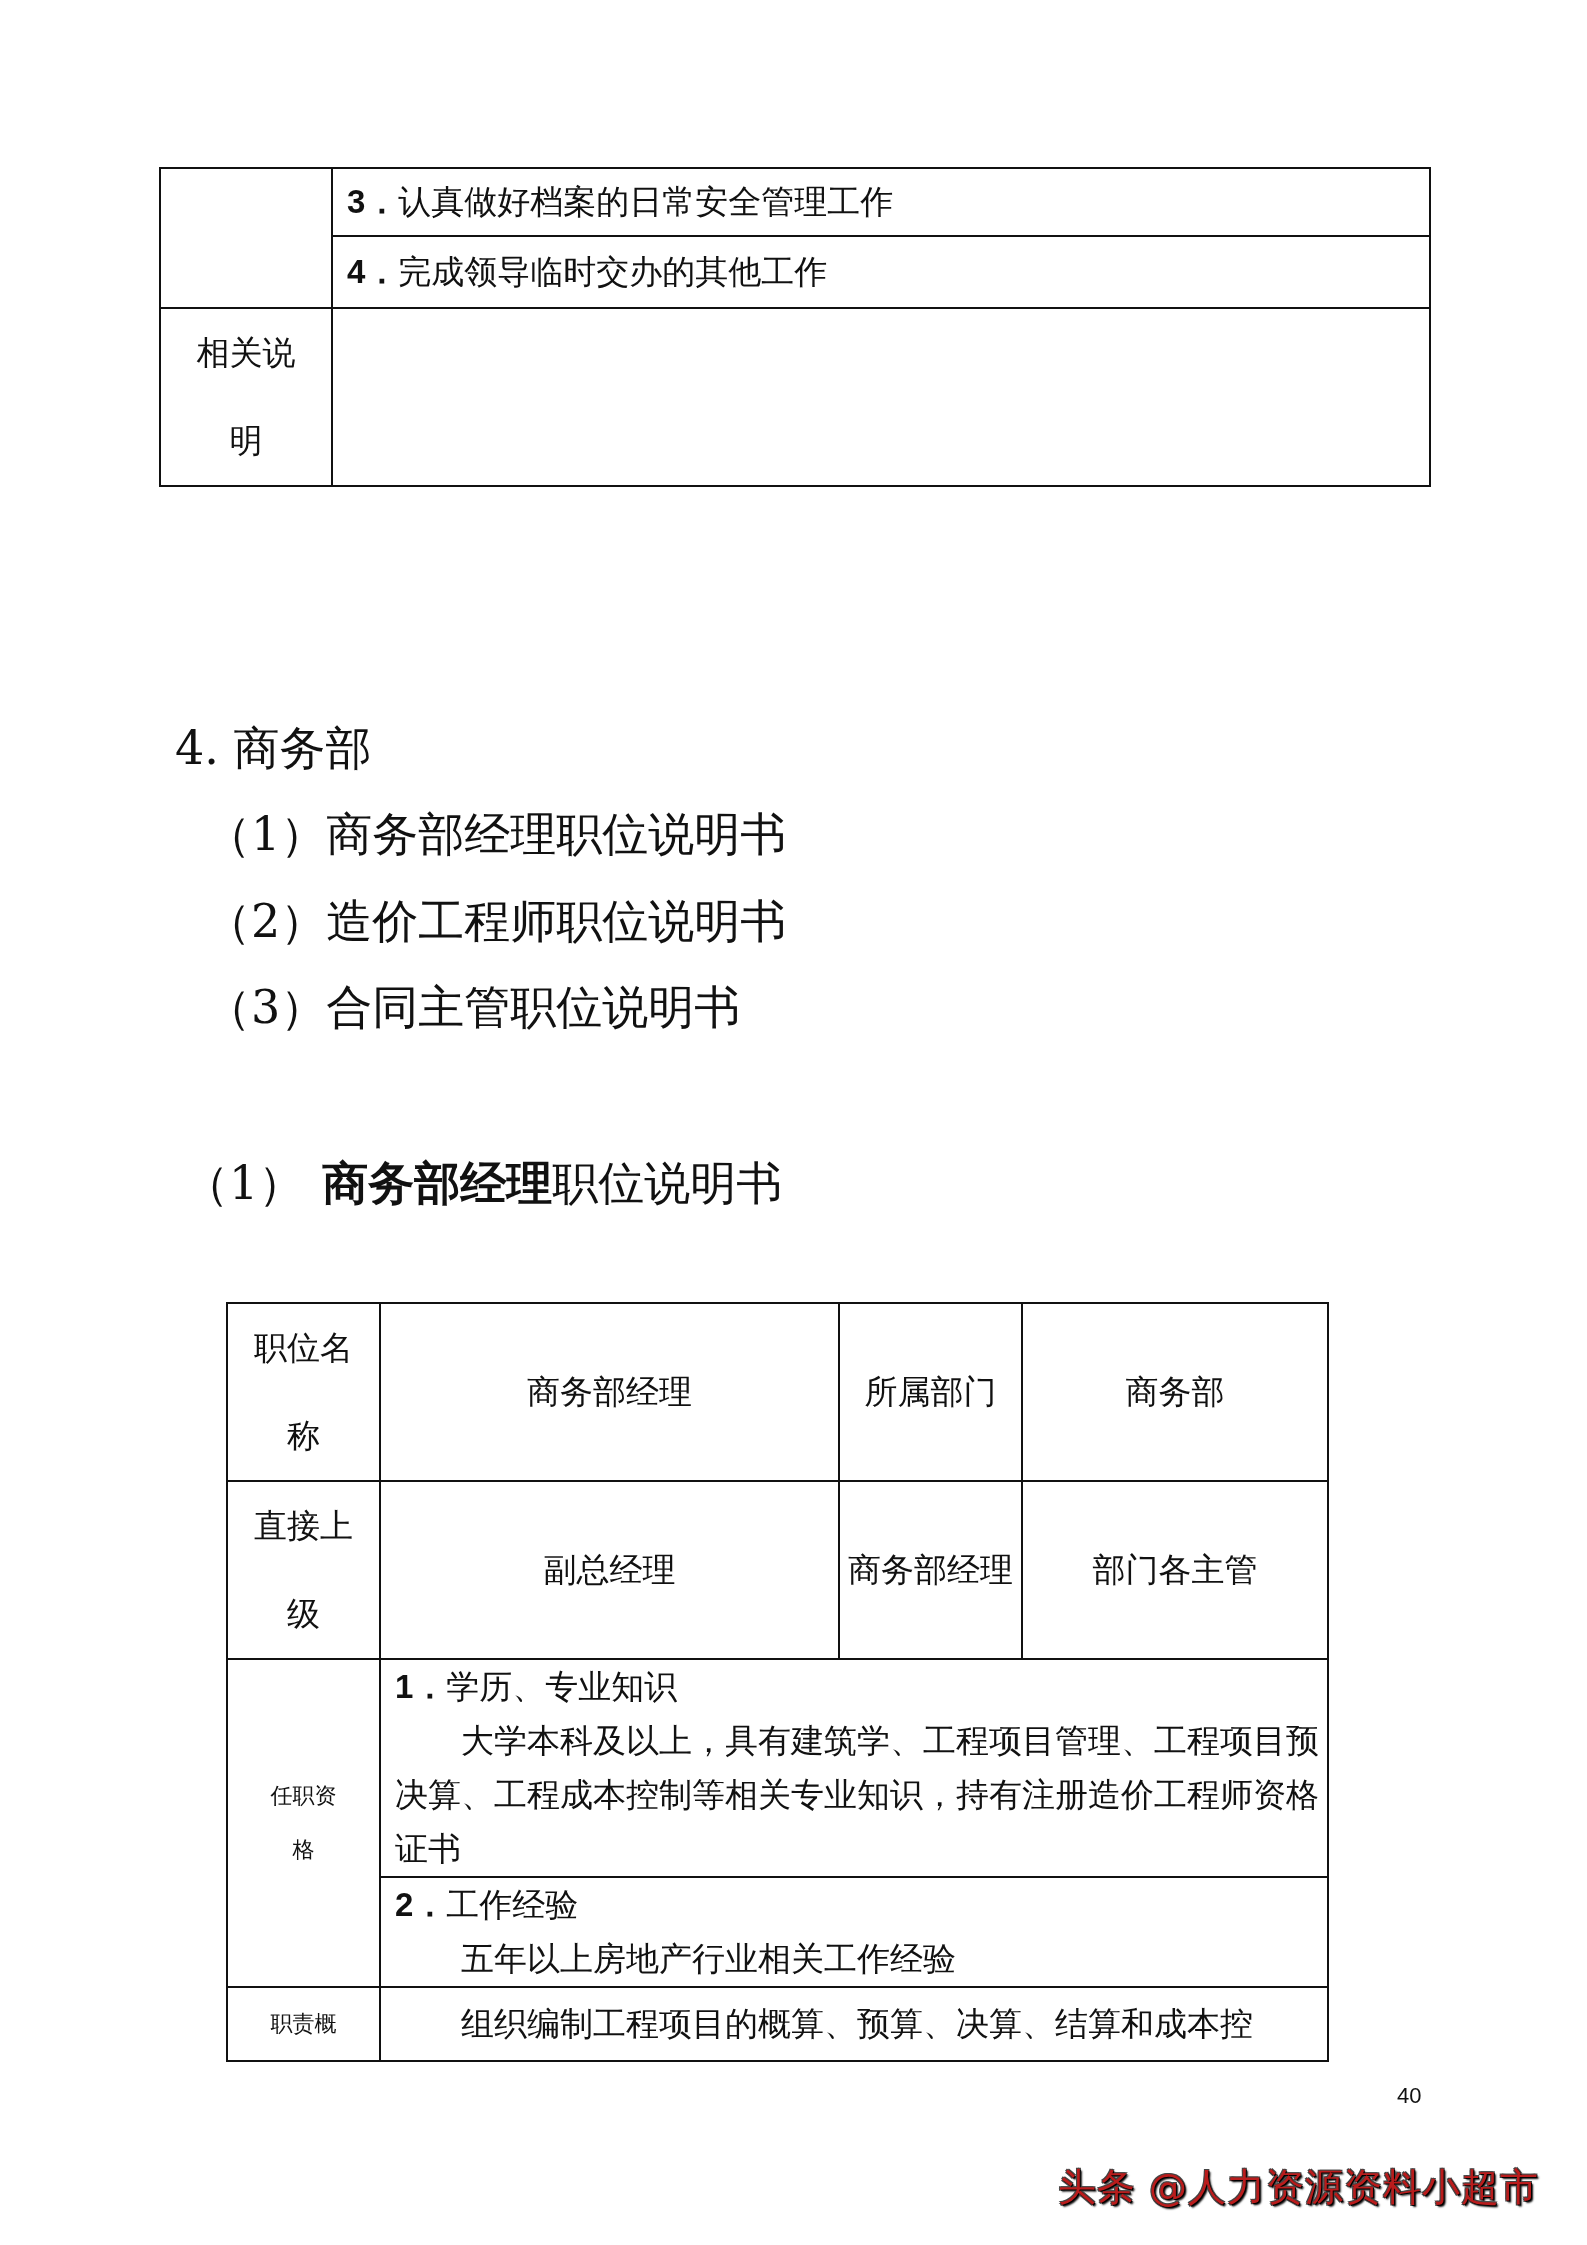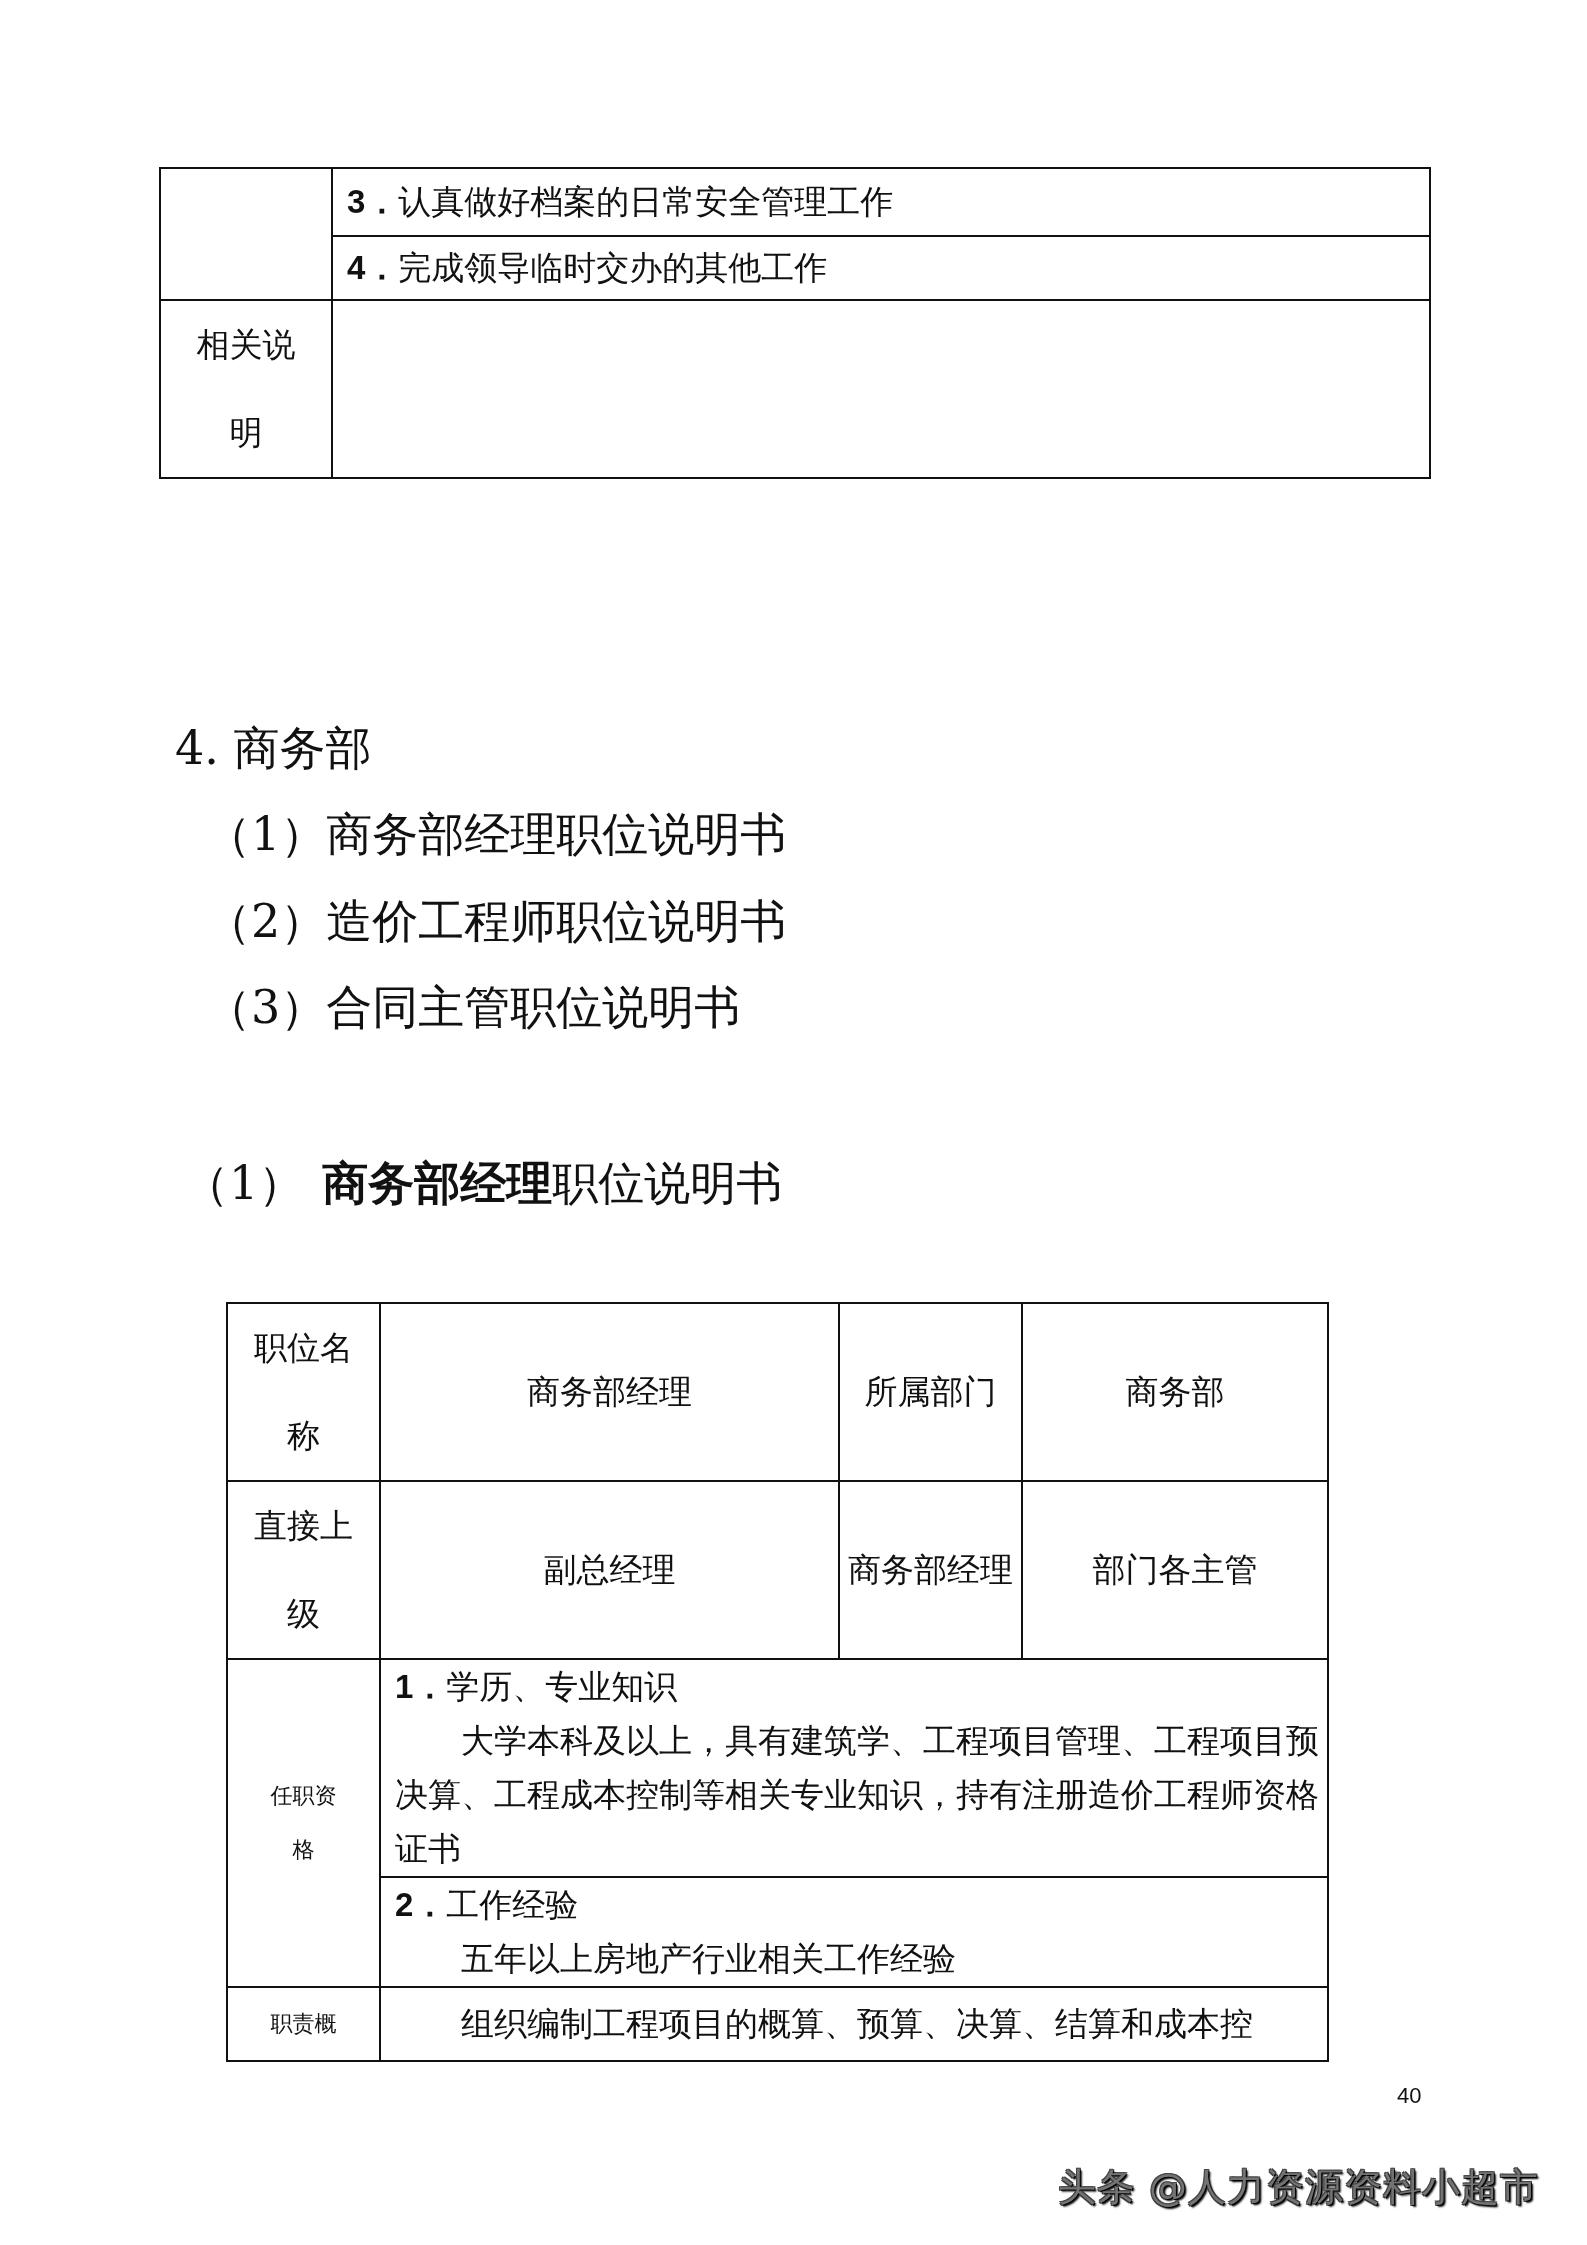--- a/index.html
+++ b/index.html
@@ -12,39 +12,39 @@
   .lbl2 { text-align: center; font-size: 22px; line-height: 54px; }
   .duty { font-size: 33px; padding-left: 14px !important; }
   .duty .num { font-family: "Liberation Sans", sans-serif; font-weight: bold; }
   .center { text-align: center; font-size: 33px; }
   .heading { font-size: 46px; }
   .qual { font-size: 33px; line-height: 54px; padding: 0 8px 0 14px !important; text-align: justify; }
   .indent { text-indent: 2em; }
   .num-sans { font-family: "Liberation Sans", sans-serif; font-weight: bold; }
   .bold { font-weight: bold; }
   .pageno { font-family: "Liberation Sans", sans-serif; font-size: 22px; margin-left: 12px; }
-  .wm { font-family: "DejaVu Sans", sans-serif; font-size: 38px; color: #737373;
+  .wm { font-family: "DejaVu Sans", sans-serif; font-size: 38px; color: #b91c1c;
         text-shadow: 1px 1px 0 #000, -1px -1px 0 #444, 1px -1px 0 #444, -1px 1px 0 #444, 2px 2px 2px #000; letter-spacing: 1px; }
 </style>
 </head>
 <body>
 
 <table class="tbl" style="left:159px; top:167px; width:1270px;">
   <colgroup>
       <col style="width:172px">
       <col style="width:1098px">
     </colgroup>
   <tbody>
       <tr style="height:68px">
     <td rowspan="2"></td>
     <td class="duty">
       <span class="num">3．</span><span>认真做好档案的日常安全管理工作</span>
     </td>
   </tr>
-  <tr style="height:64px">
+  <tr style="height:72px">
     <td class="duty">
       <span class="num">4．</span><span>完成领导临时交办的其他工作</span>
     </td>
   </tr>
   <tr style="height:175px">
     <td class="lbl">
       <div>相关说</div>
       <div>明</div>
     </td>
     <td></td>

